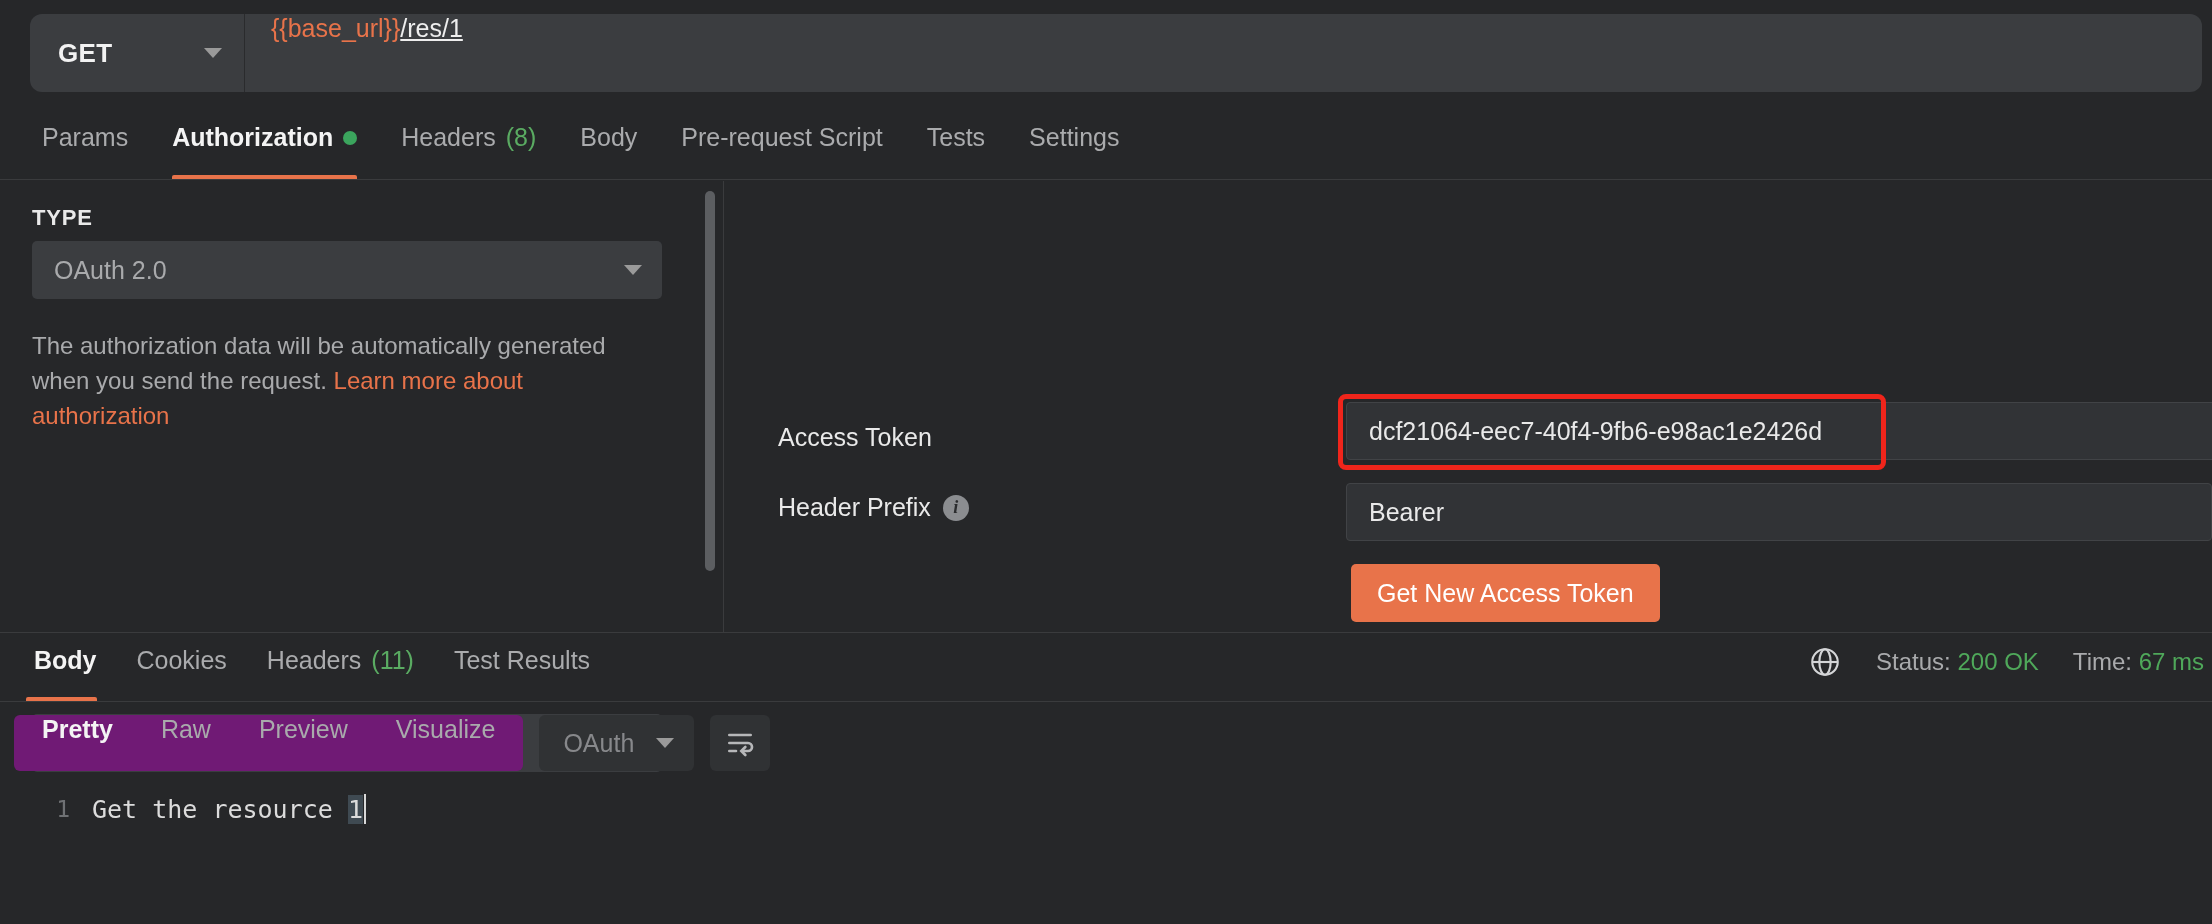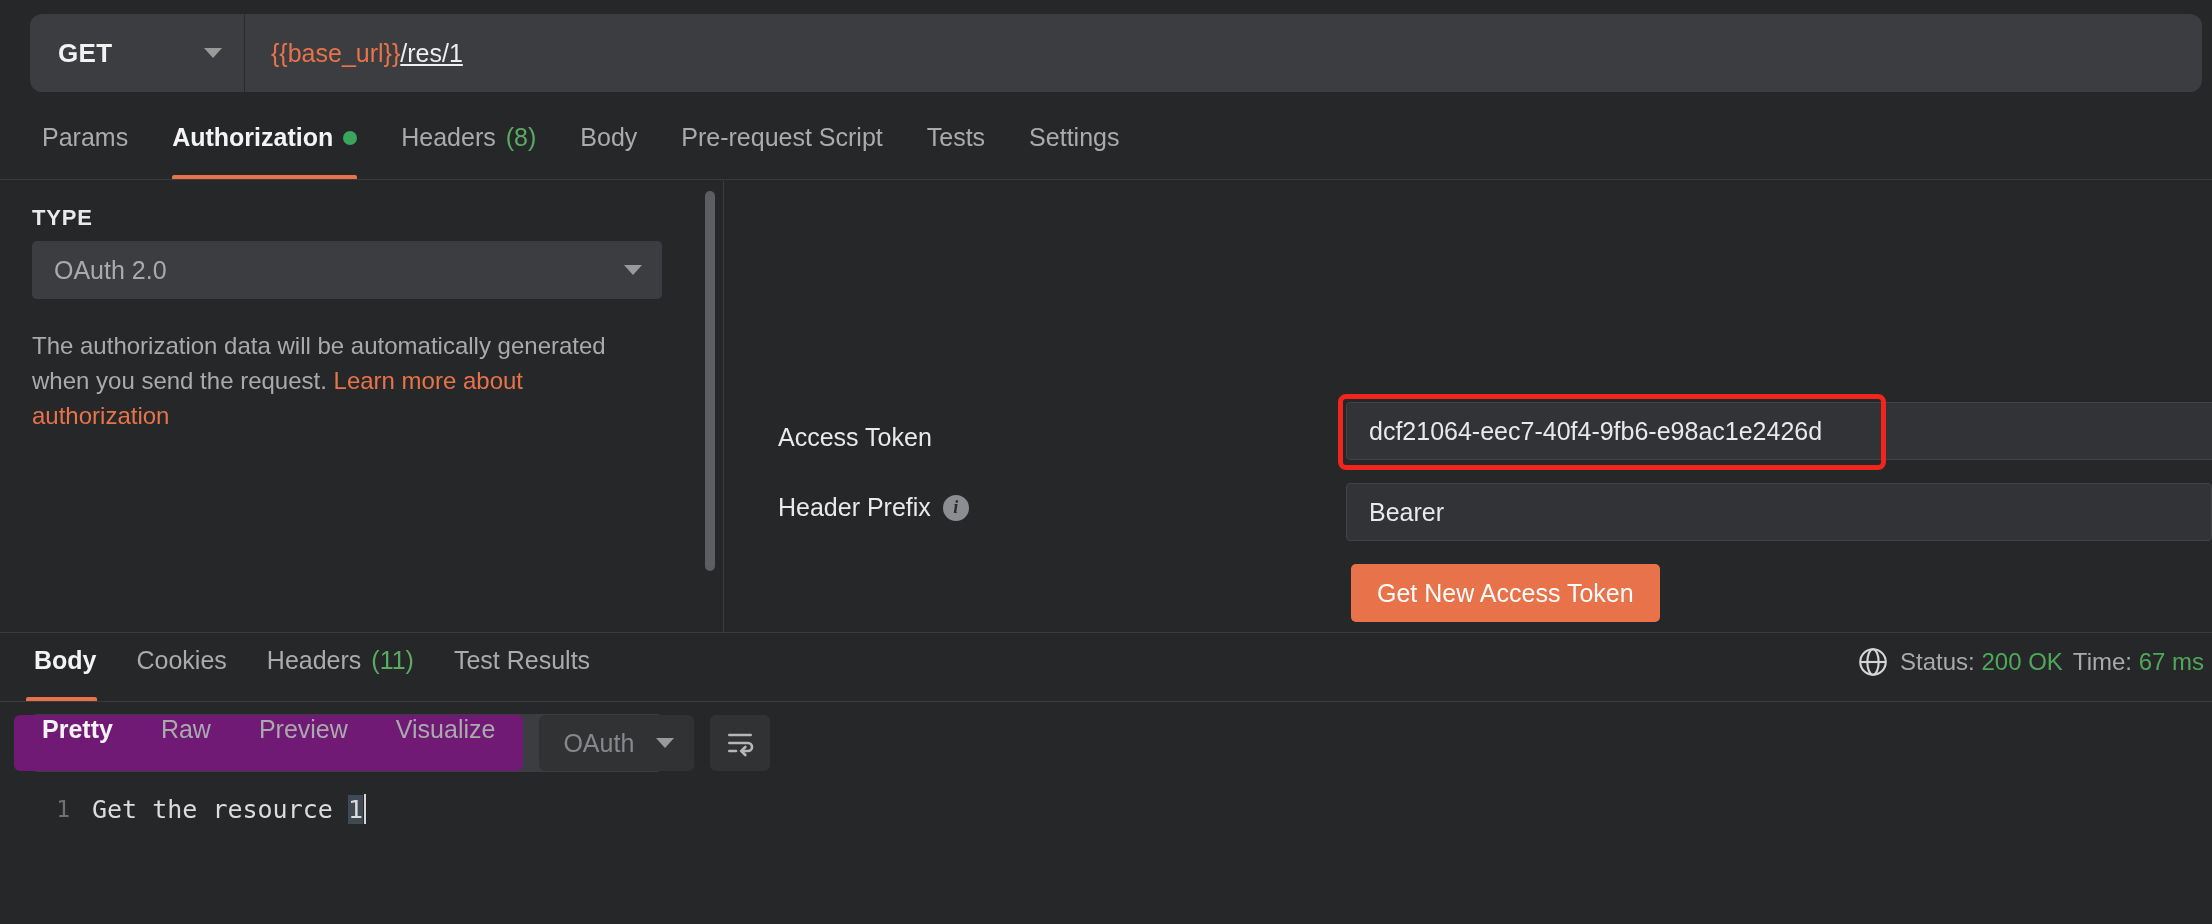--- a/index.html
+++ b/index.html
@@ -33,21 +33,21 @@
   .method-label {
     color: #f2f2f2; font-size: 26px; font-weight: 700; letter-spacing: .3px;
   }
   .caret {
     width: 0; height: 0;
     border-left: 9px solid transparent;
     border-right: 9px solid transparent;
     border-top: 10px solid #9a9a9a;
   }
   .url-input {
-    flex: 1; display: flex; align-items: center; padding-left: 26px;
+    flex: 1; display: flex; padding-left: 26px;
     font-size: 25px; cursor: text;
   }
   .url-var { color: #e8734a; }
   .url-path { color: #eeeeee; text-decoration: underline; }
 
   
   .req-tabs {
     position: absolute; left: 0; top: 110px; width: 2212px; height: 70px;
     background: #262729;
     display: flex; align-items: flex-end;
@@ -158,21 +158,21 @@
     padding: 0 20px 14px 20px; cursor: pointer;
     font-size: 25px; color: #aaabad;
   }
   .resp-tab.active { color: #f4f4f4; font-weight: 600; }
   .resp-tab.active::after {
     content: ""; position: absolute; left: 12px; right: 20px; bottom: 0;
     height: 4px; background: #e8734a; border-radius: 2px 2px 0 0;
   }
   .resp-status {
     position: absolute; right: 0; top: 0; height: 100%;
-    display: flex; align-items: center; gap: 10px; padding-right: 8px;
+    display: flex; align-items: center; gap: 34px; padding-right: 8px;
     padding-bottom: 12px;
   }
   .stat-group { font-size: 24px; color: #a9aaac; white-space: nowrap; }
   .stat-val { color: #4fa85a; }
   .globe { width: 34px; height: 34px; cursor: pointer; }
 
   
   .body-toolbar {
     position: absolute; left: 0; top: 703px; width: 2212px; height: 80px;
     display: flex; align-items: center; gap: 16px; padding-left: 14px;

